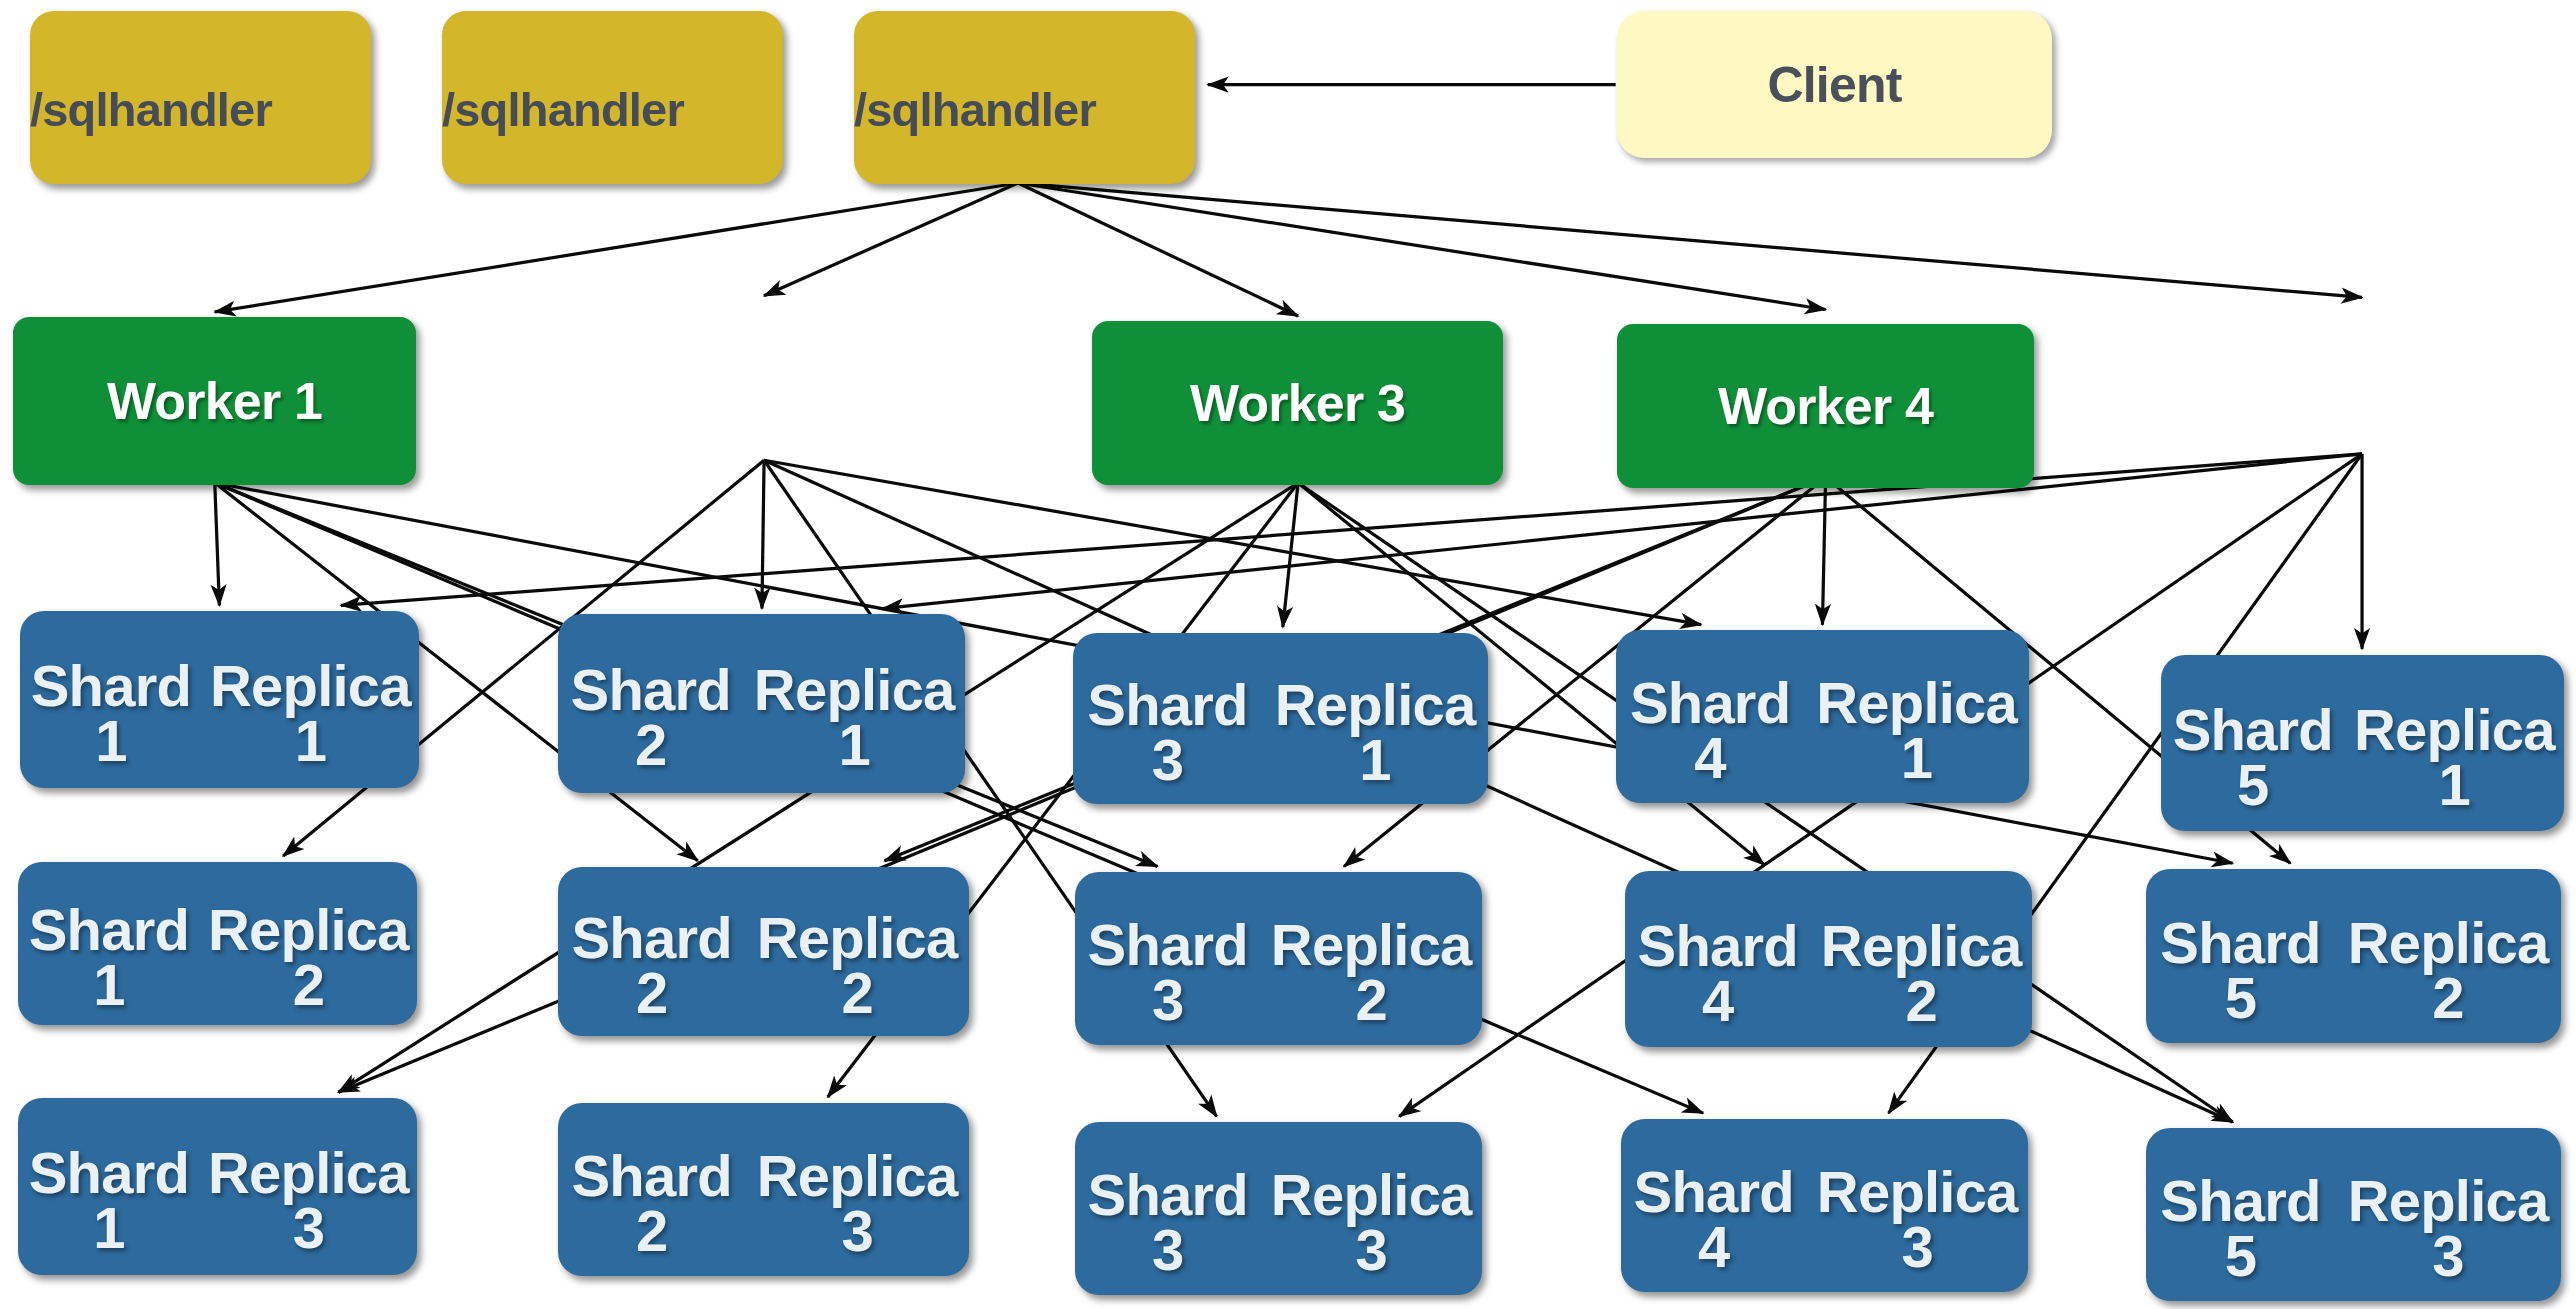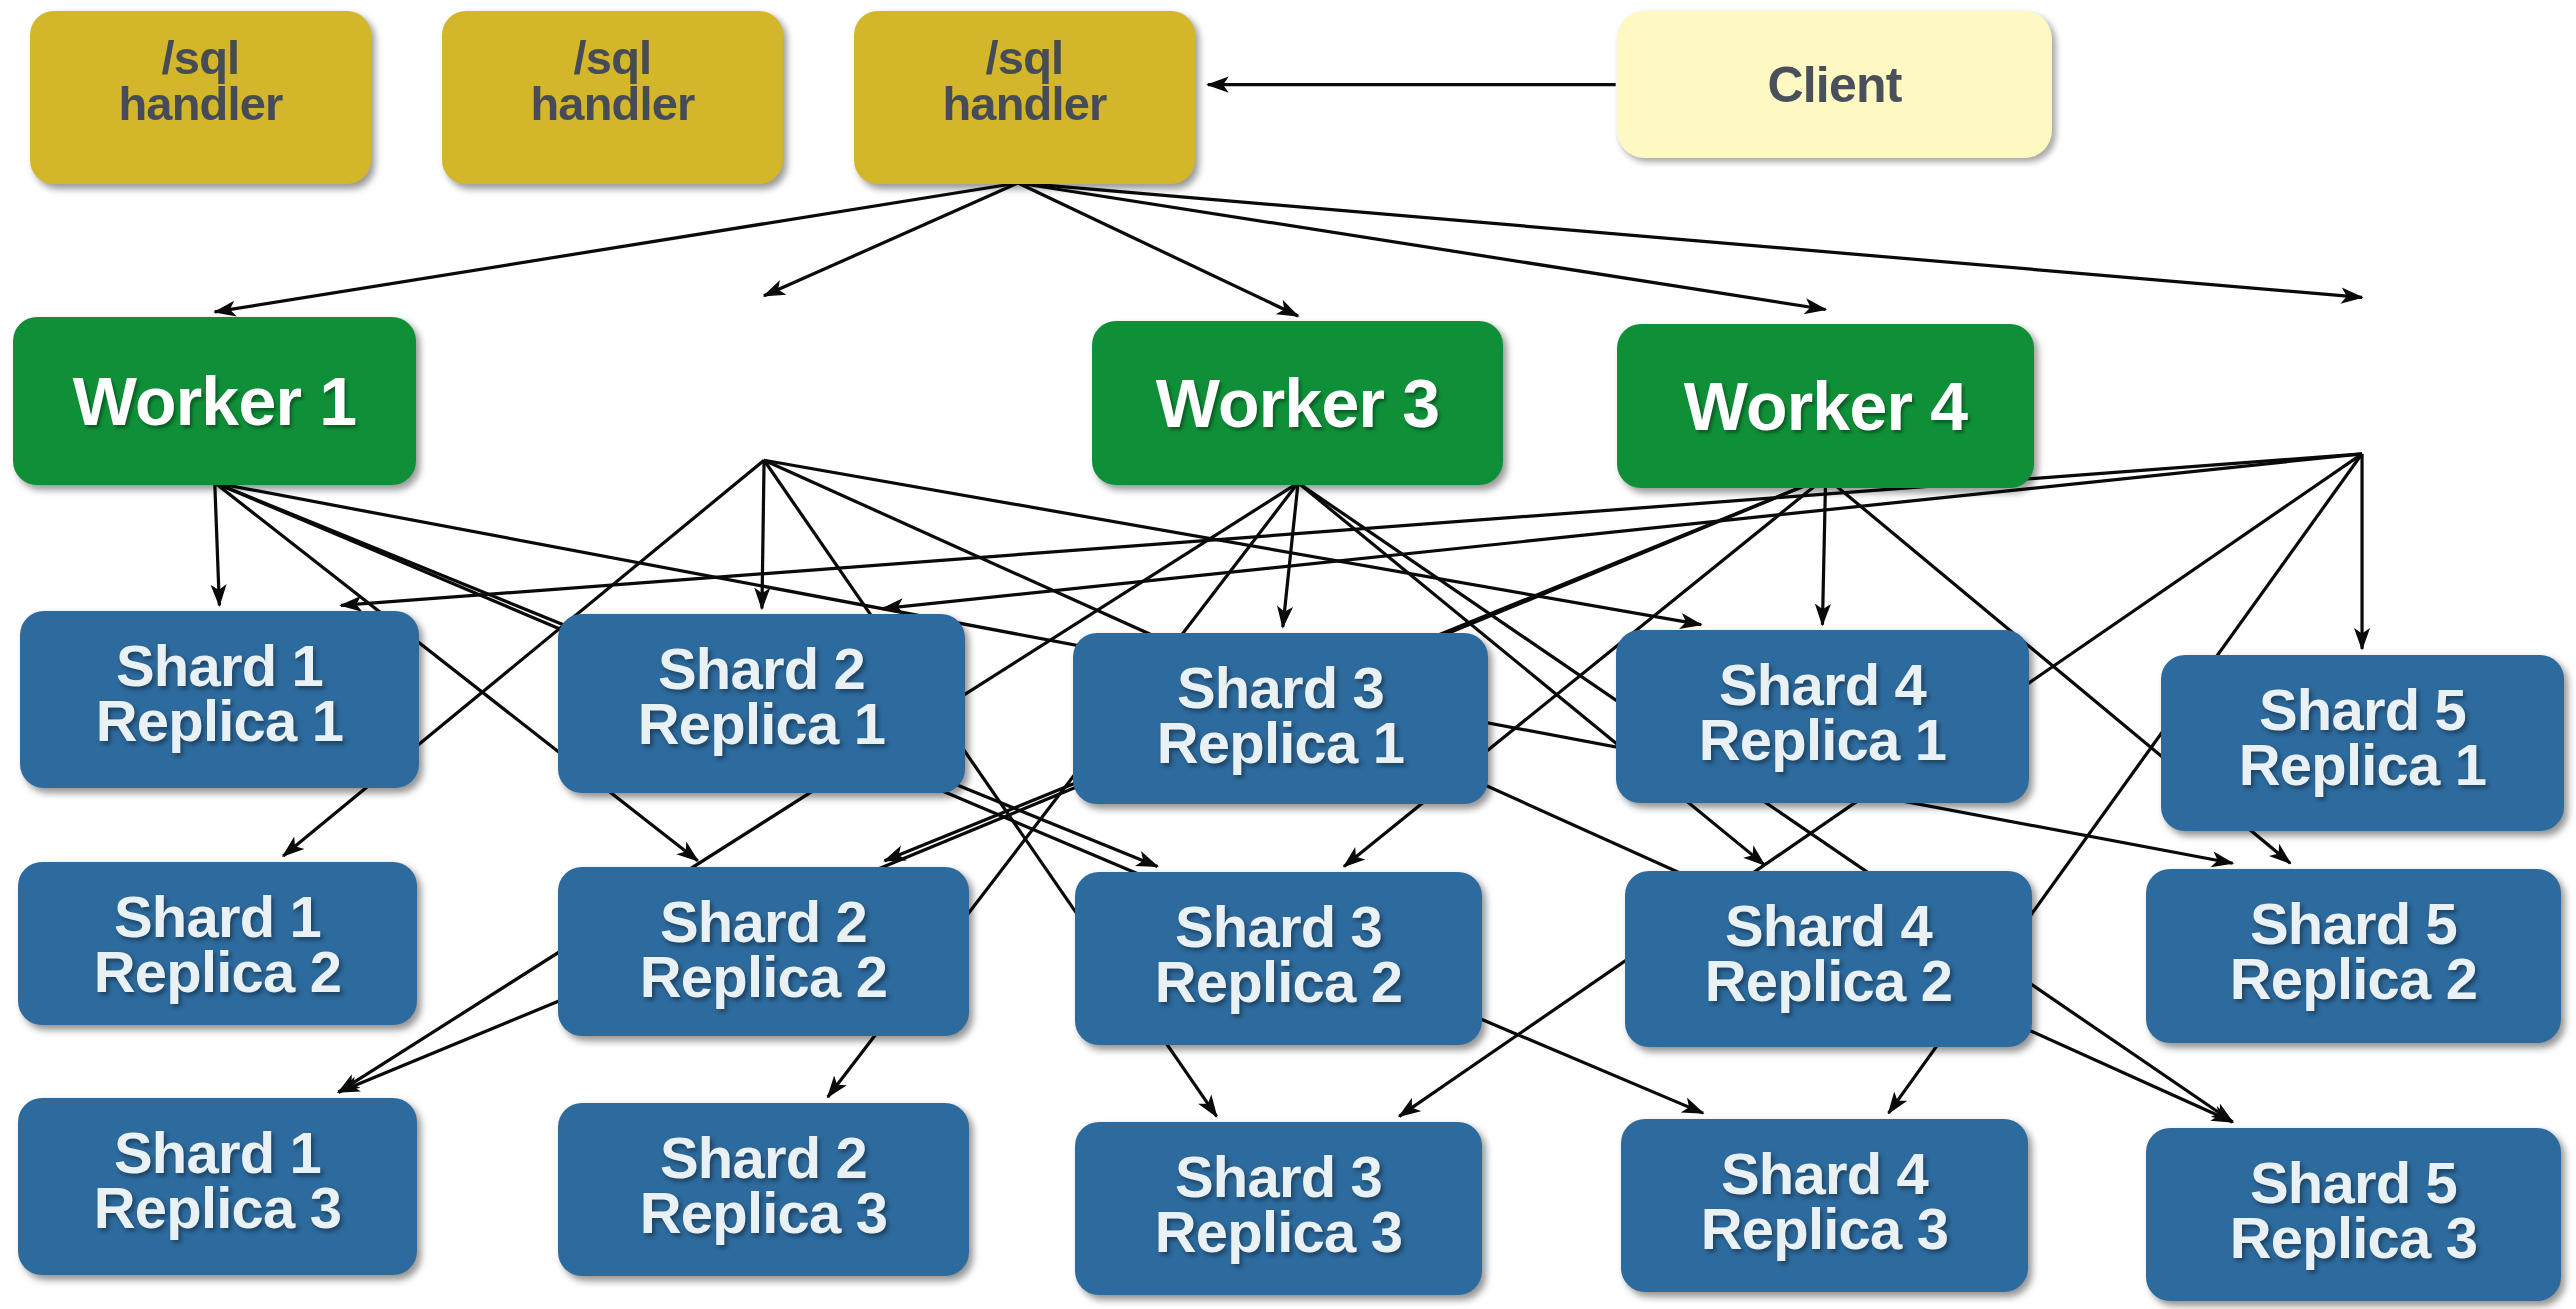--- a/index.html
+++ b/index.html
@@ -1,25 +1,25 @@
 <!DOCTYPE html>
 <html style="font-size:13px"><head>
 <meta charset="utf-8">
 <style>
   html,body{margin:0;padding:0;background:#ffffff;}
   body{width:2576px;height:1309px;position:relative;overflow:hidden;
        font-family:"Liberation Sans", sans-serif;}
   #canvas{position:absolute;left:0;top:0;width:2576px;height:1309px;}
-  .node{position:absolute;box-sizing:border-box;display:flex;flex-direction:column;
+  .node{position:absolute;box-sizing:border-box;display:flex;flex-direction:row;
         align-items:center;text-align:center;font-weight:700;letter-spacing:-0.8px;}
   .handler{background:#d4b62a;border-radius:24px;color:#454c58;
            font-size:47px;line-height:0.98;justify-content:flex-start;padding-top:24px;
            box-shadow:4px 4.8px 7.3px rgba(0,0,0,0.40);}
-  .worker{background:#0f9038;border-radius:24px;color:#ffffff;
-          font-size:68px;justify-content:center;
+  .worker{background:#0f9038;border-radius:16px;color:#ffffff;
+          font-size:52px;justify-content:center;
           text-shadow:2.4px 3.2px 3.2px rgba(0,0,0,0.35);
           box-shadow:4px 4.8px 7.3px rgba(0,0,0,0.40);}
   .replica{background:#2d6a9d;border-radius:24px;color:#eaf1f4;
            font-size:58px;line-height:0.95;justify-content:flex-start;padding-top:27.4px;
            text-shadow:2.4px 3.2px 4px rgba(0,0,0,0.38);
            box-shadow:4px 4.8px 7.3px rgba(0,0,0,0.42);}
   .client{background:#fef9c3;border-radius:27.4px;color:#4a505b;
           font-size:50px;justify-content:center;letter-spacing:-0.8px;
           box-shadow:3.2px 4px 6.5px rgba(0,0,0,0.35);}
   .handler .l1,.handler .l2,.replica .l1,.replica .l2{display:block;}

